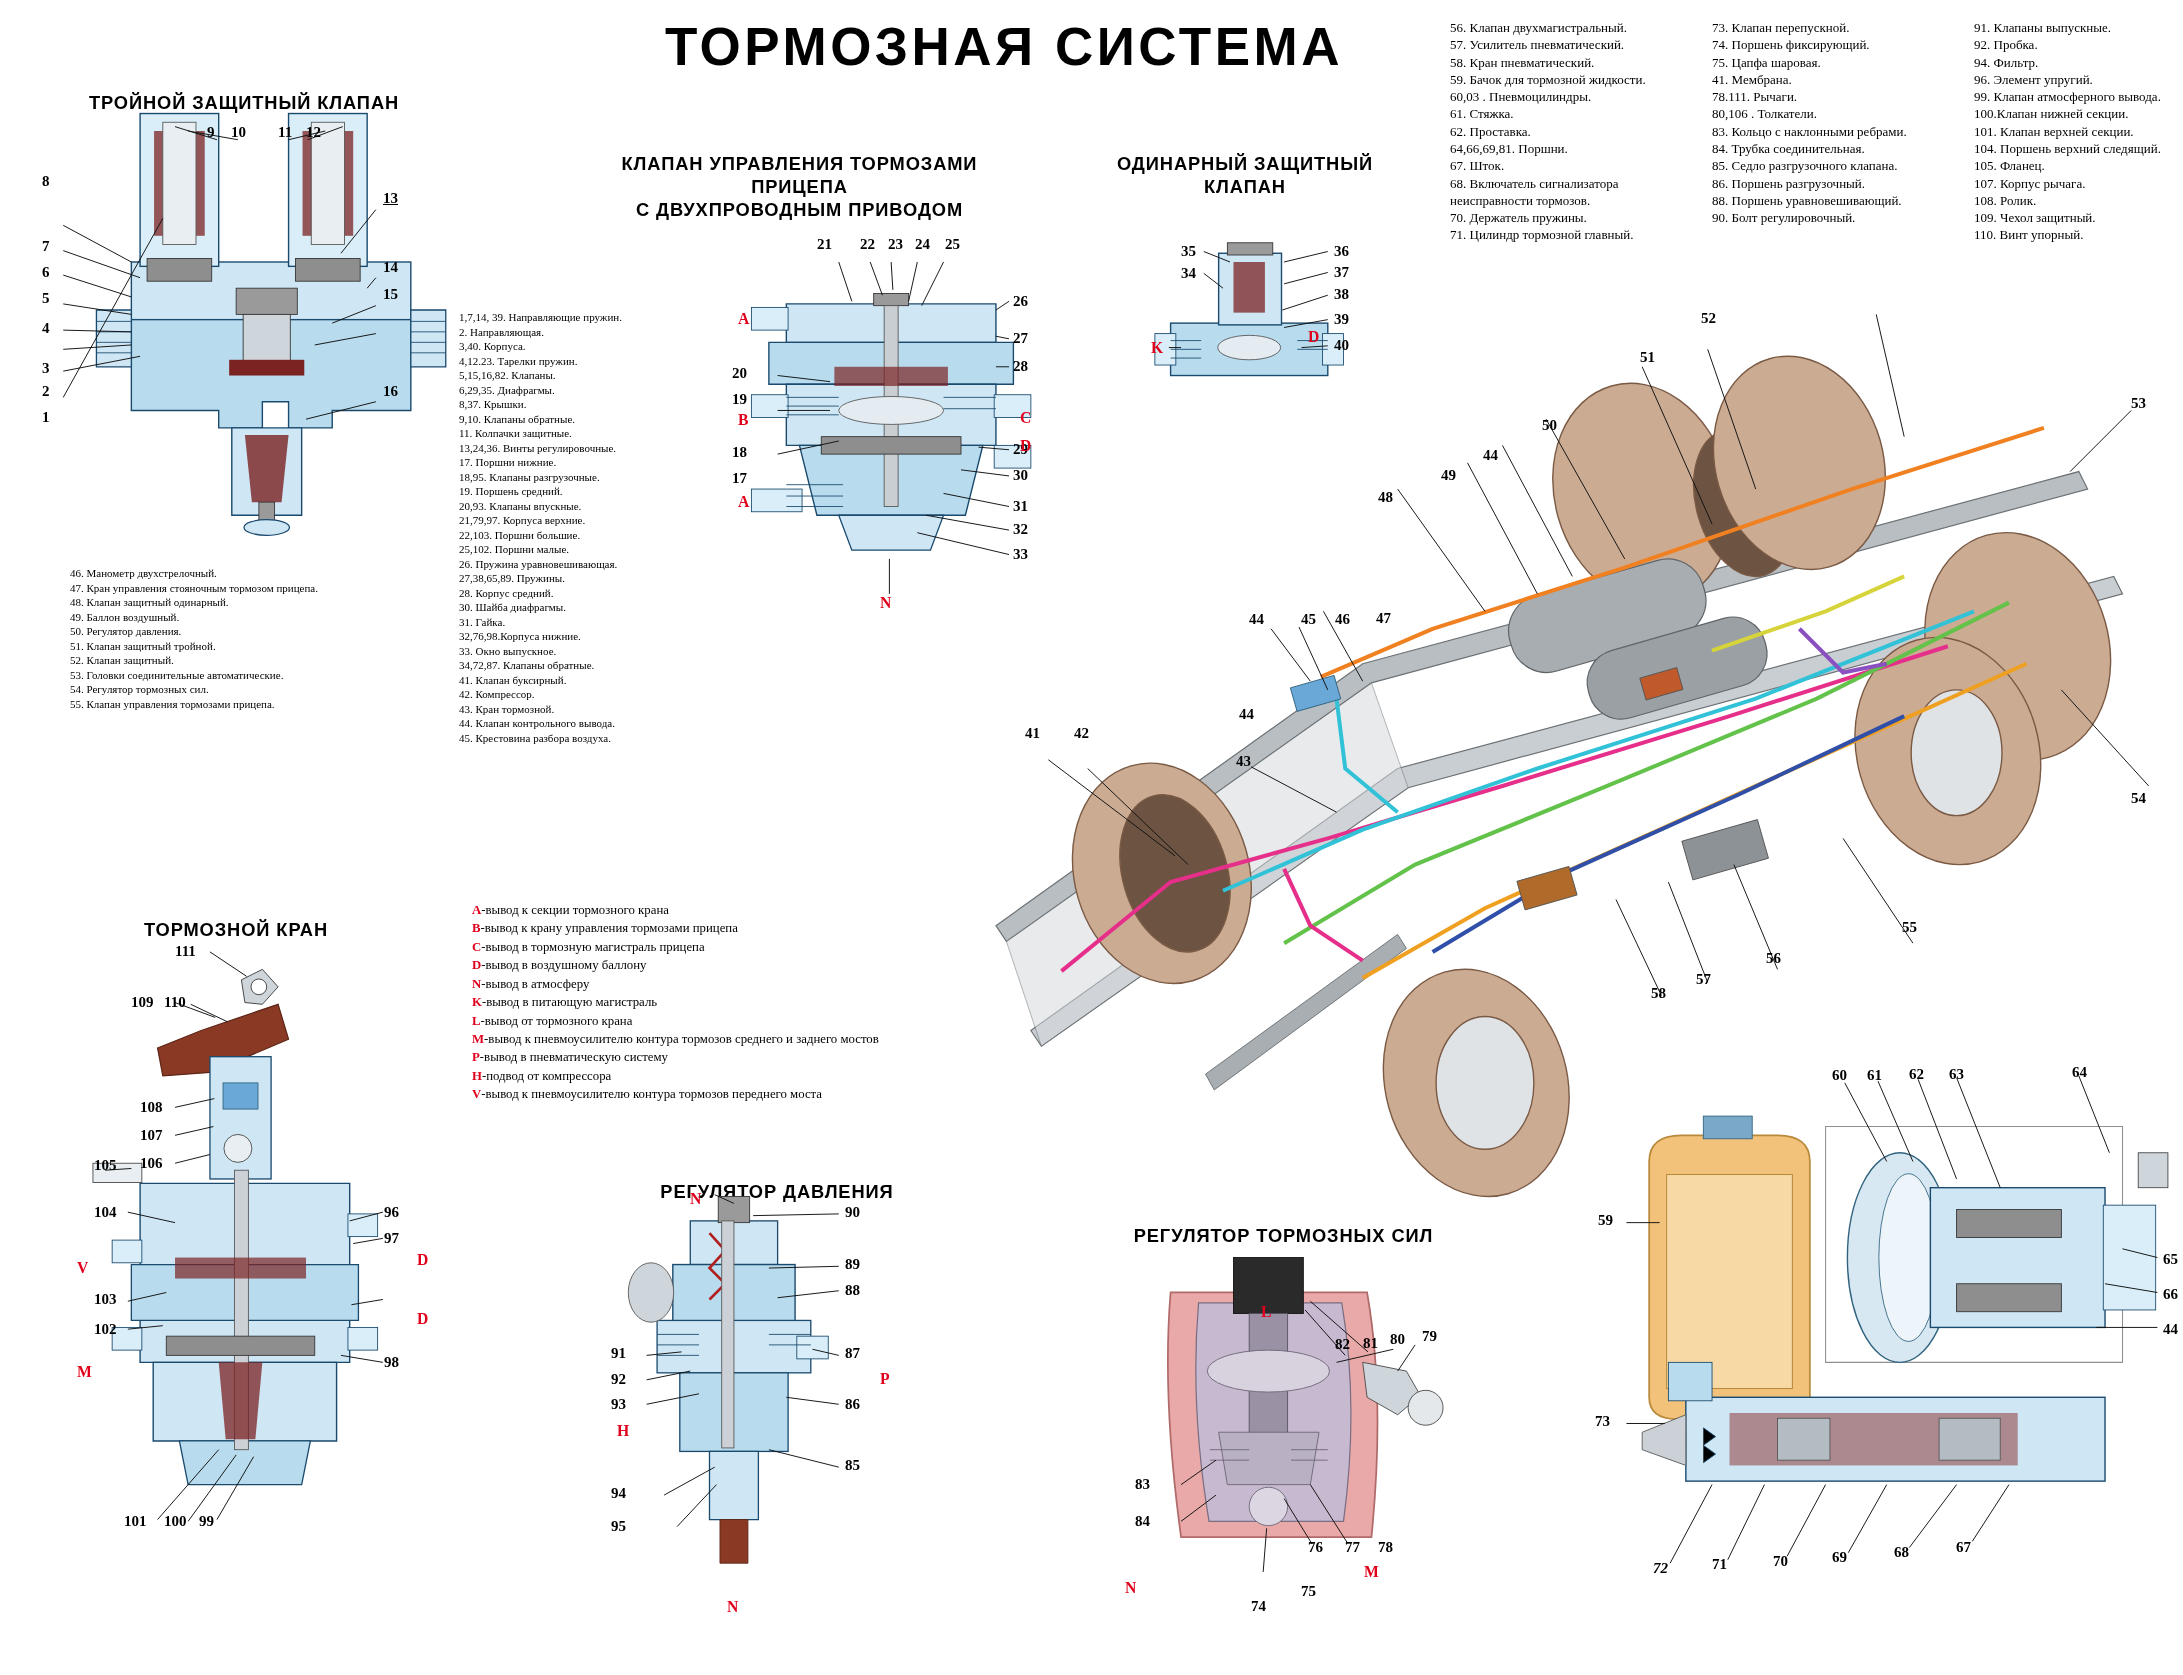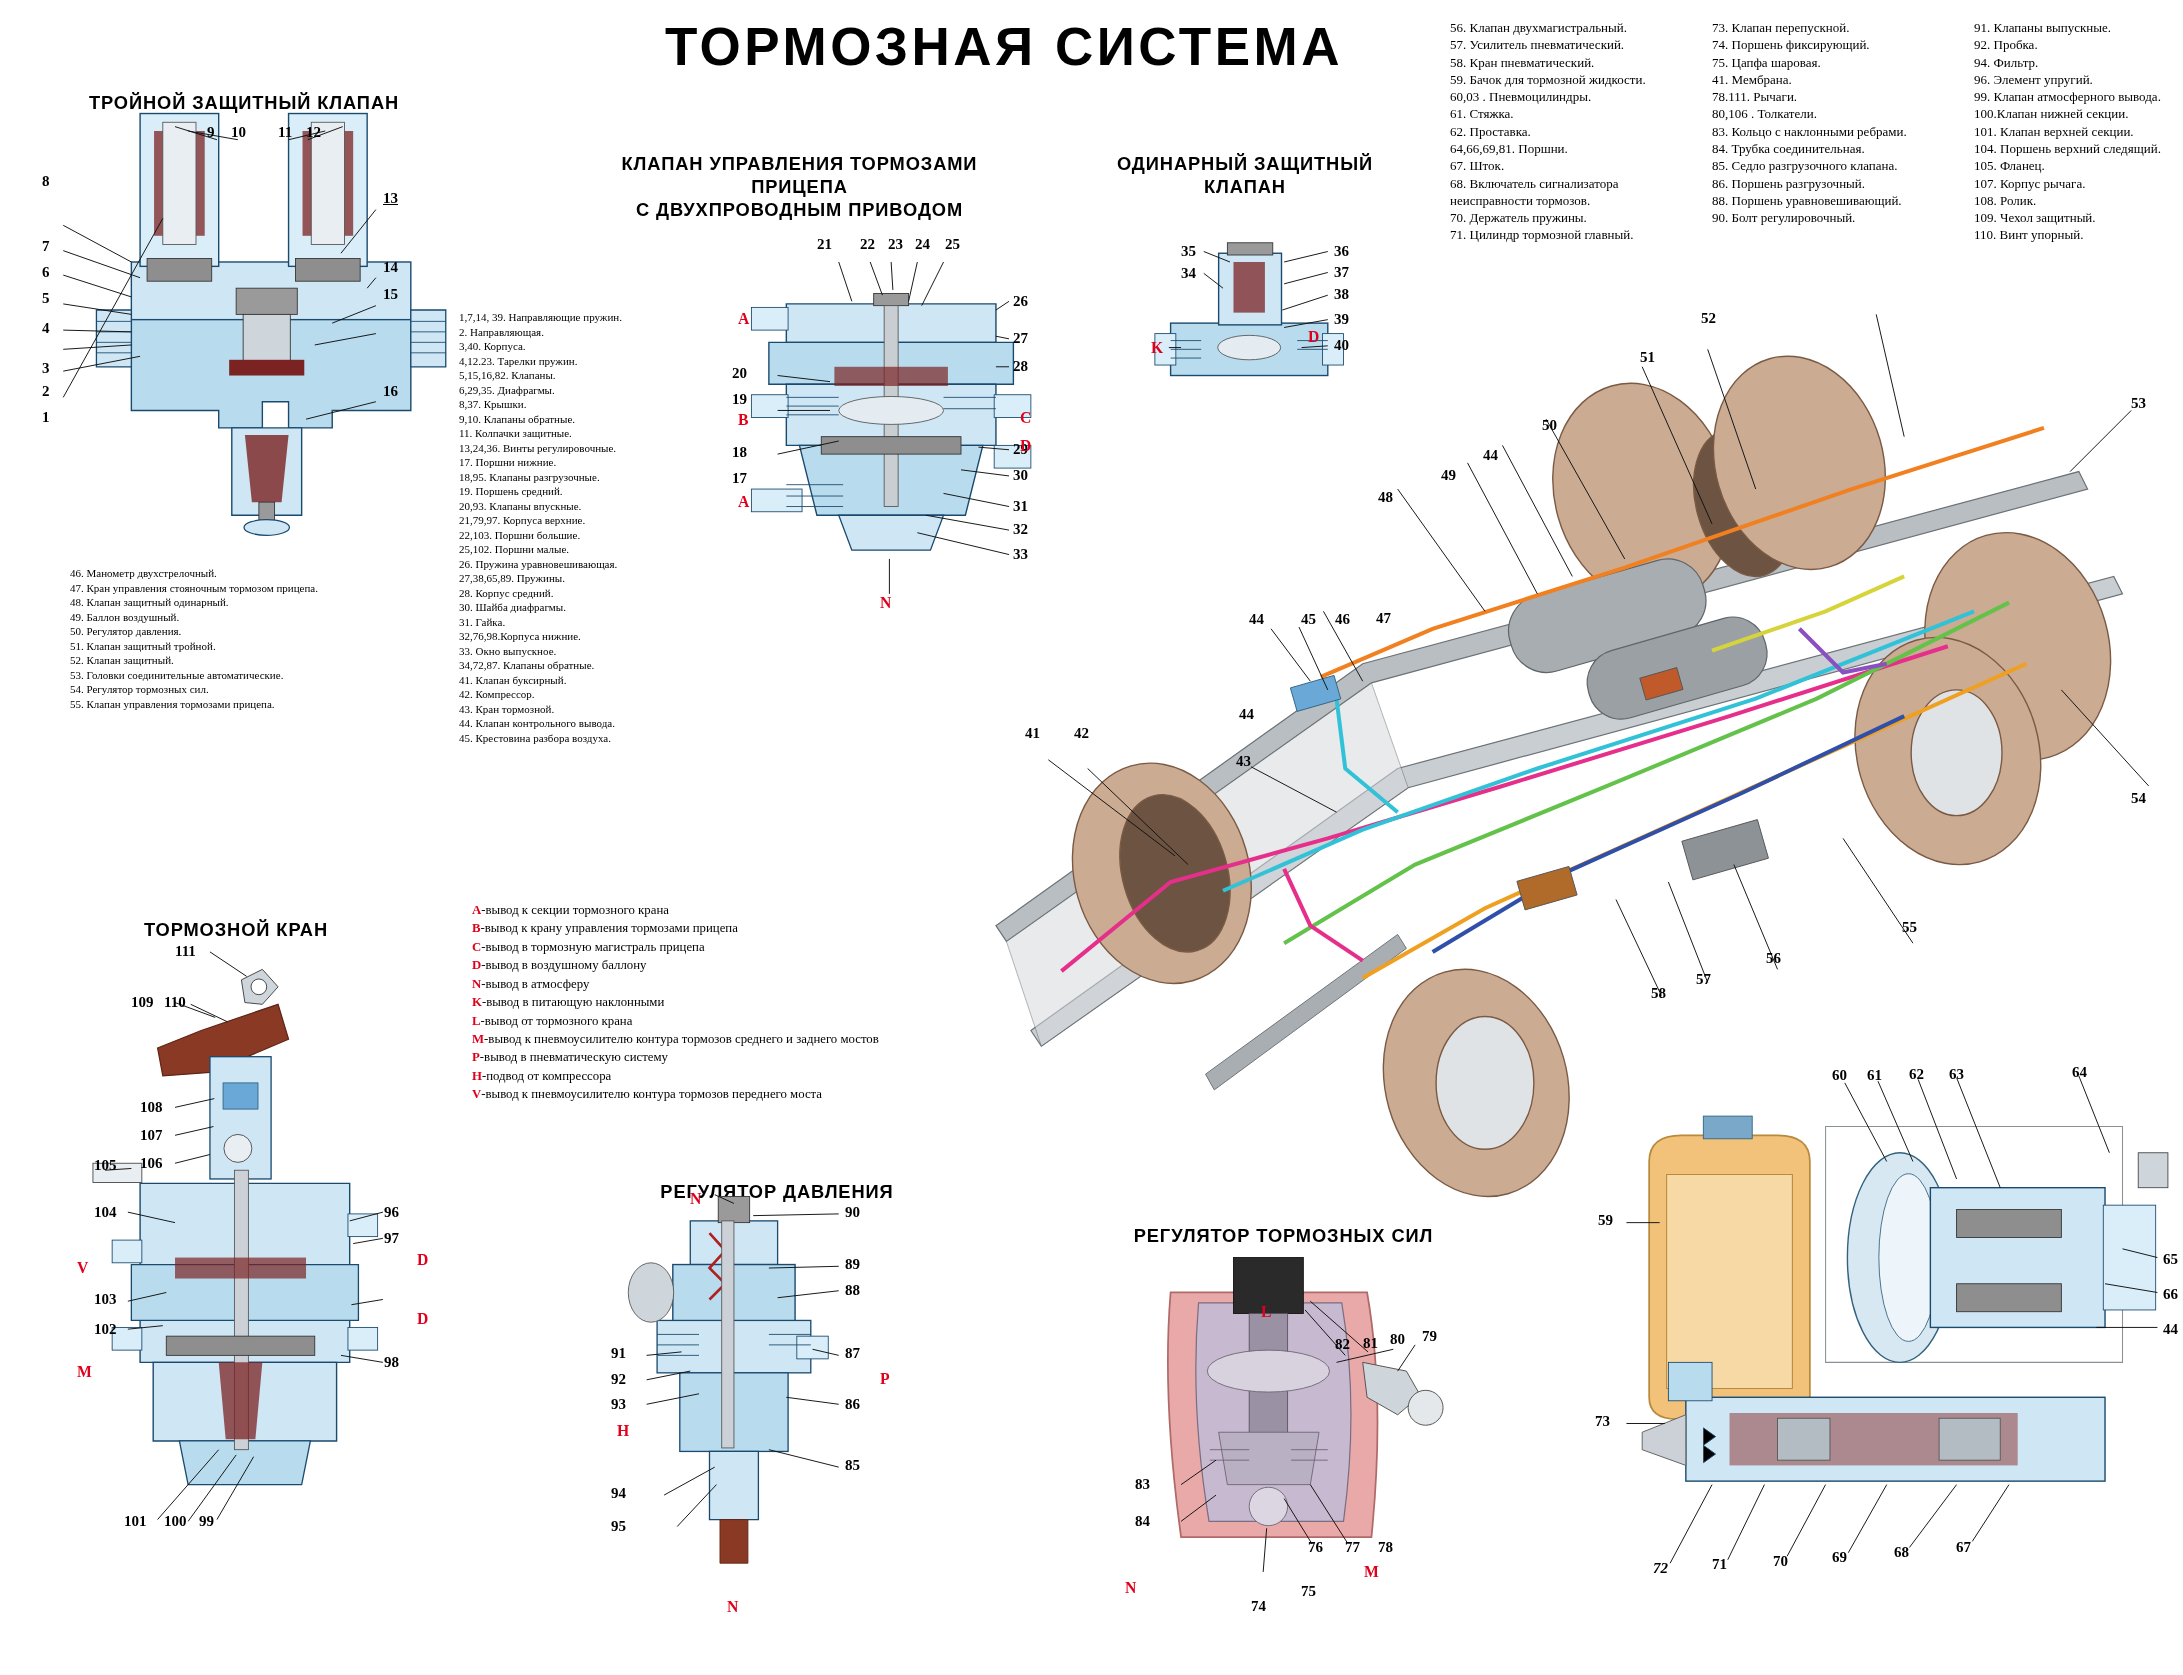--- a/index.html
+++ b/index.html
@@ -122,21 +122,21 @@
     <div>44. Клапан контрольного вывода.</div>
     <div>45. Крестовина разбора воздуха.</div>
   </div>
 
   <div class="abs" style="left:472px;top:901px;">
     <div class="keyline"><b>A</b><span>-вывод к секции тормозного крана</span></div>
     <div class="keyline"><b>B</b><span>-вывод к крану управления тормозами прицепа</span></div>
     <div class="keyline"><b>C</b><span>-вывод в тормозную магистраль прицепа</span></div>
     <div class="keyline"><b>D</b><span>-вывод в воздушному баллону</span></div>
     <div class="keyline"><b>N</b><span>-вывод в атмосферу</span></div>
-    <div class="keyline"><b>K</b><span>-вывод в питающую наклонными</span></div>
+    <div class="keyline"><b>K</b><span>-вывод в питающую магистраль</span></div>
     <div class="keyline"><b>L</b><span>-вывод от тормозного крана</span></div>
     <div class="keyline"><b>M</b><span>-вывод к пневмоусилителю контура тормозов среднего и заднего мостов</span></div>
     <div class="keyline"><b>P</b><span>-вывод в пневматическую систему</span></div>
     <div class="keyline"><b>H</b><span>-подвод от компрессора</span></div>
     <div class="keyline"><b>V</b><span>-вывод к пневмоусилителю контура тормозов переднего моста</span></div>
   </div>
 
   <svg width="2184" height="1675" viewBox="0 0 2500 1918">
     <g transform="translate(0,0)">
 

